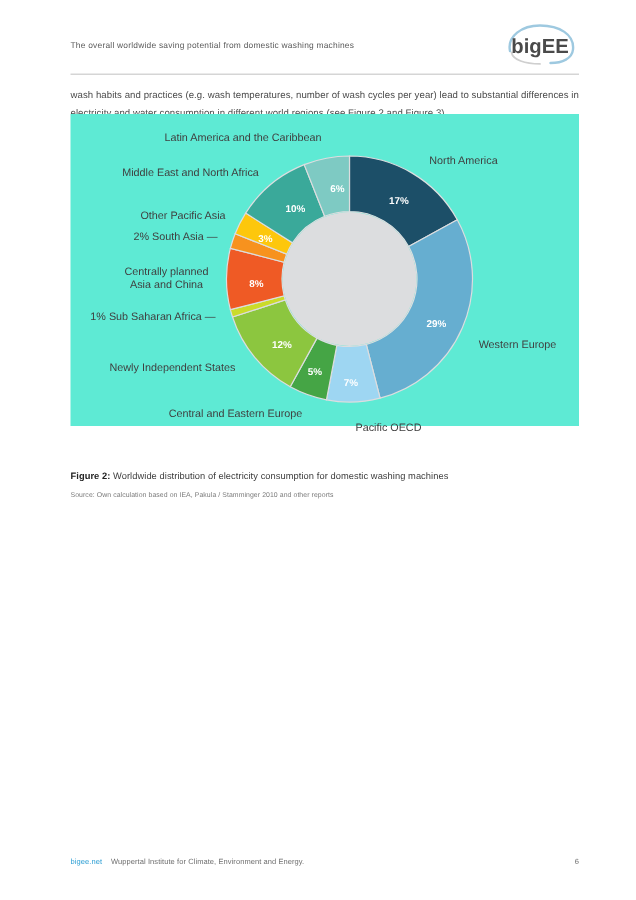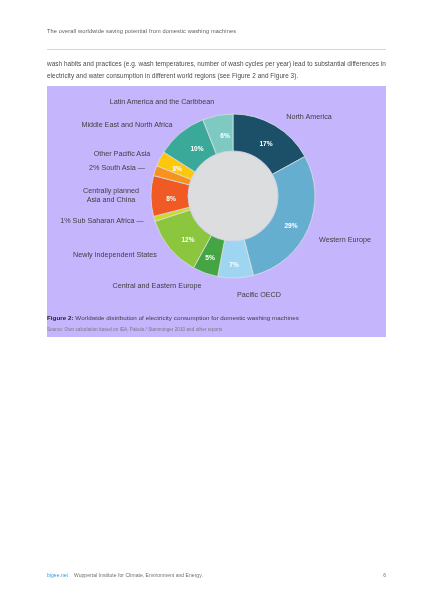--- a/index.html
+++ b/index.html
@@ -67,24 +67,24 @@
     line-height: 11.5px;
     color: #4a4a4a;
     letter-spacing: 0.05px;
   }
   .body-copy p { margin: 0; }
 
   
   .chart-panel {
     position: absolute;
     left: 47px;
-    top: 86px;
-    width: 339px;
-    height: 251px;
-    background: #c4b5fd;
+    top: 76px;
+    width: 339px;
+    height: 208px;
+    background: #5eead4;
   }
   .chart-svg {
     position: absolute;
     left: 0;
     top: 0;
   }
 
   
   .caption {
     position: absolute;
@@ -133,20 +133,27 @@
   .seg-pct   { font-family: "Liberation Sans", sans-serif; font-size: 6.6px; font-weight: bold; fill: #ffffff; }
 </style>
 </head>
 <body>
 
 <div class="page">
 
   <div class="header">
     <div class="header-title">The overall worldwide saving potential from domestic washing machines</div>
     <div class="header-rule"></div>
+    <div class="logo">
+      <svg width="52" height="30" viewBox="0 0 52 30">
+        <path d="M6,20 C4,10 14,3 26,3 C39,3 49,9 48,19 C47.4,25 41,28 33,28" fill="none" stroke="#9ec9e0" stroke-width="1.6" stroke-linecap="round"></path>
+        <path d="M7,21 C8,26 16,28.6 26,28.6" fill="none" stroke="#cfcfcf" stroke-width="1.2" stroke-linecap="round"></path>
+        <text x="26" y="21" text-anchor="middle" font-family="Liberation Sans, sans-serif" font-size="13.5" font-weight="bold" fill="#4a4a4a">bigEE</text>
+      </svg>
+    </div>
   </div>
 
   <div class="body-copy">
     <p>wash habits and practices (e.g. wash temperatures, number of wash cycles per year) lead to substantial differences in electricity and water consumption in different world regions (see Figure 2 and Figure 3).</p>
   </div>
 
   <div class="chart-panel">
     <svg class="chart-svg" id="donut-chart" width="339" height="221" viewBox="0 0 339 221">
         <g>
           <path d="M 186 28 A 82 82 0 0 1 257.8571477635968 70.49619872365935 L 225.43380060197387 88.32108466542282 A 45 45 0 0 0 186 65 Z" fill="#1c4f68" stroke="#dcdddf" stroke-width="0.8">

